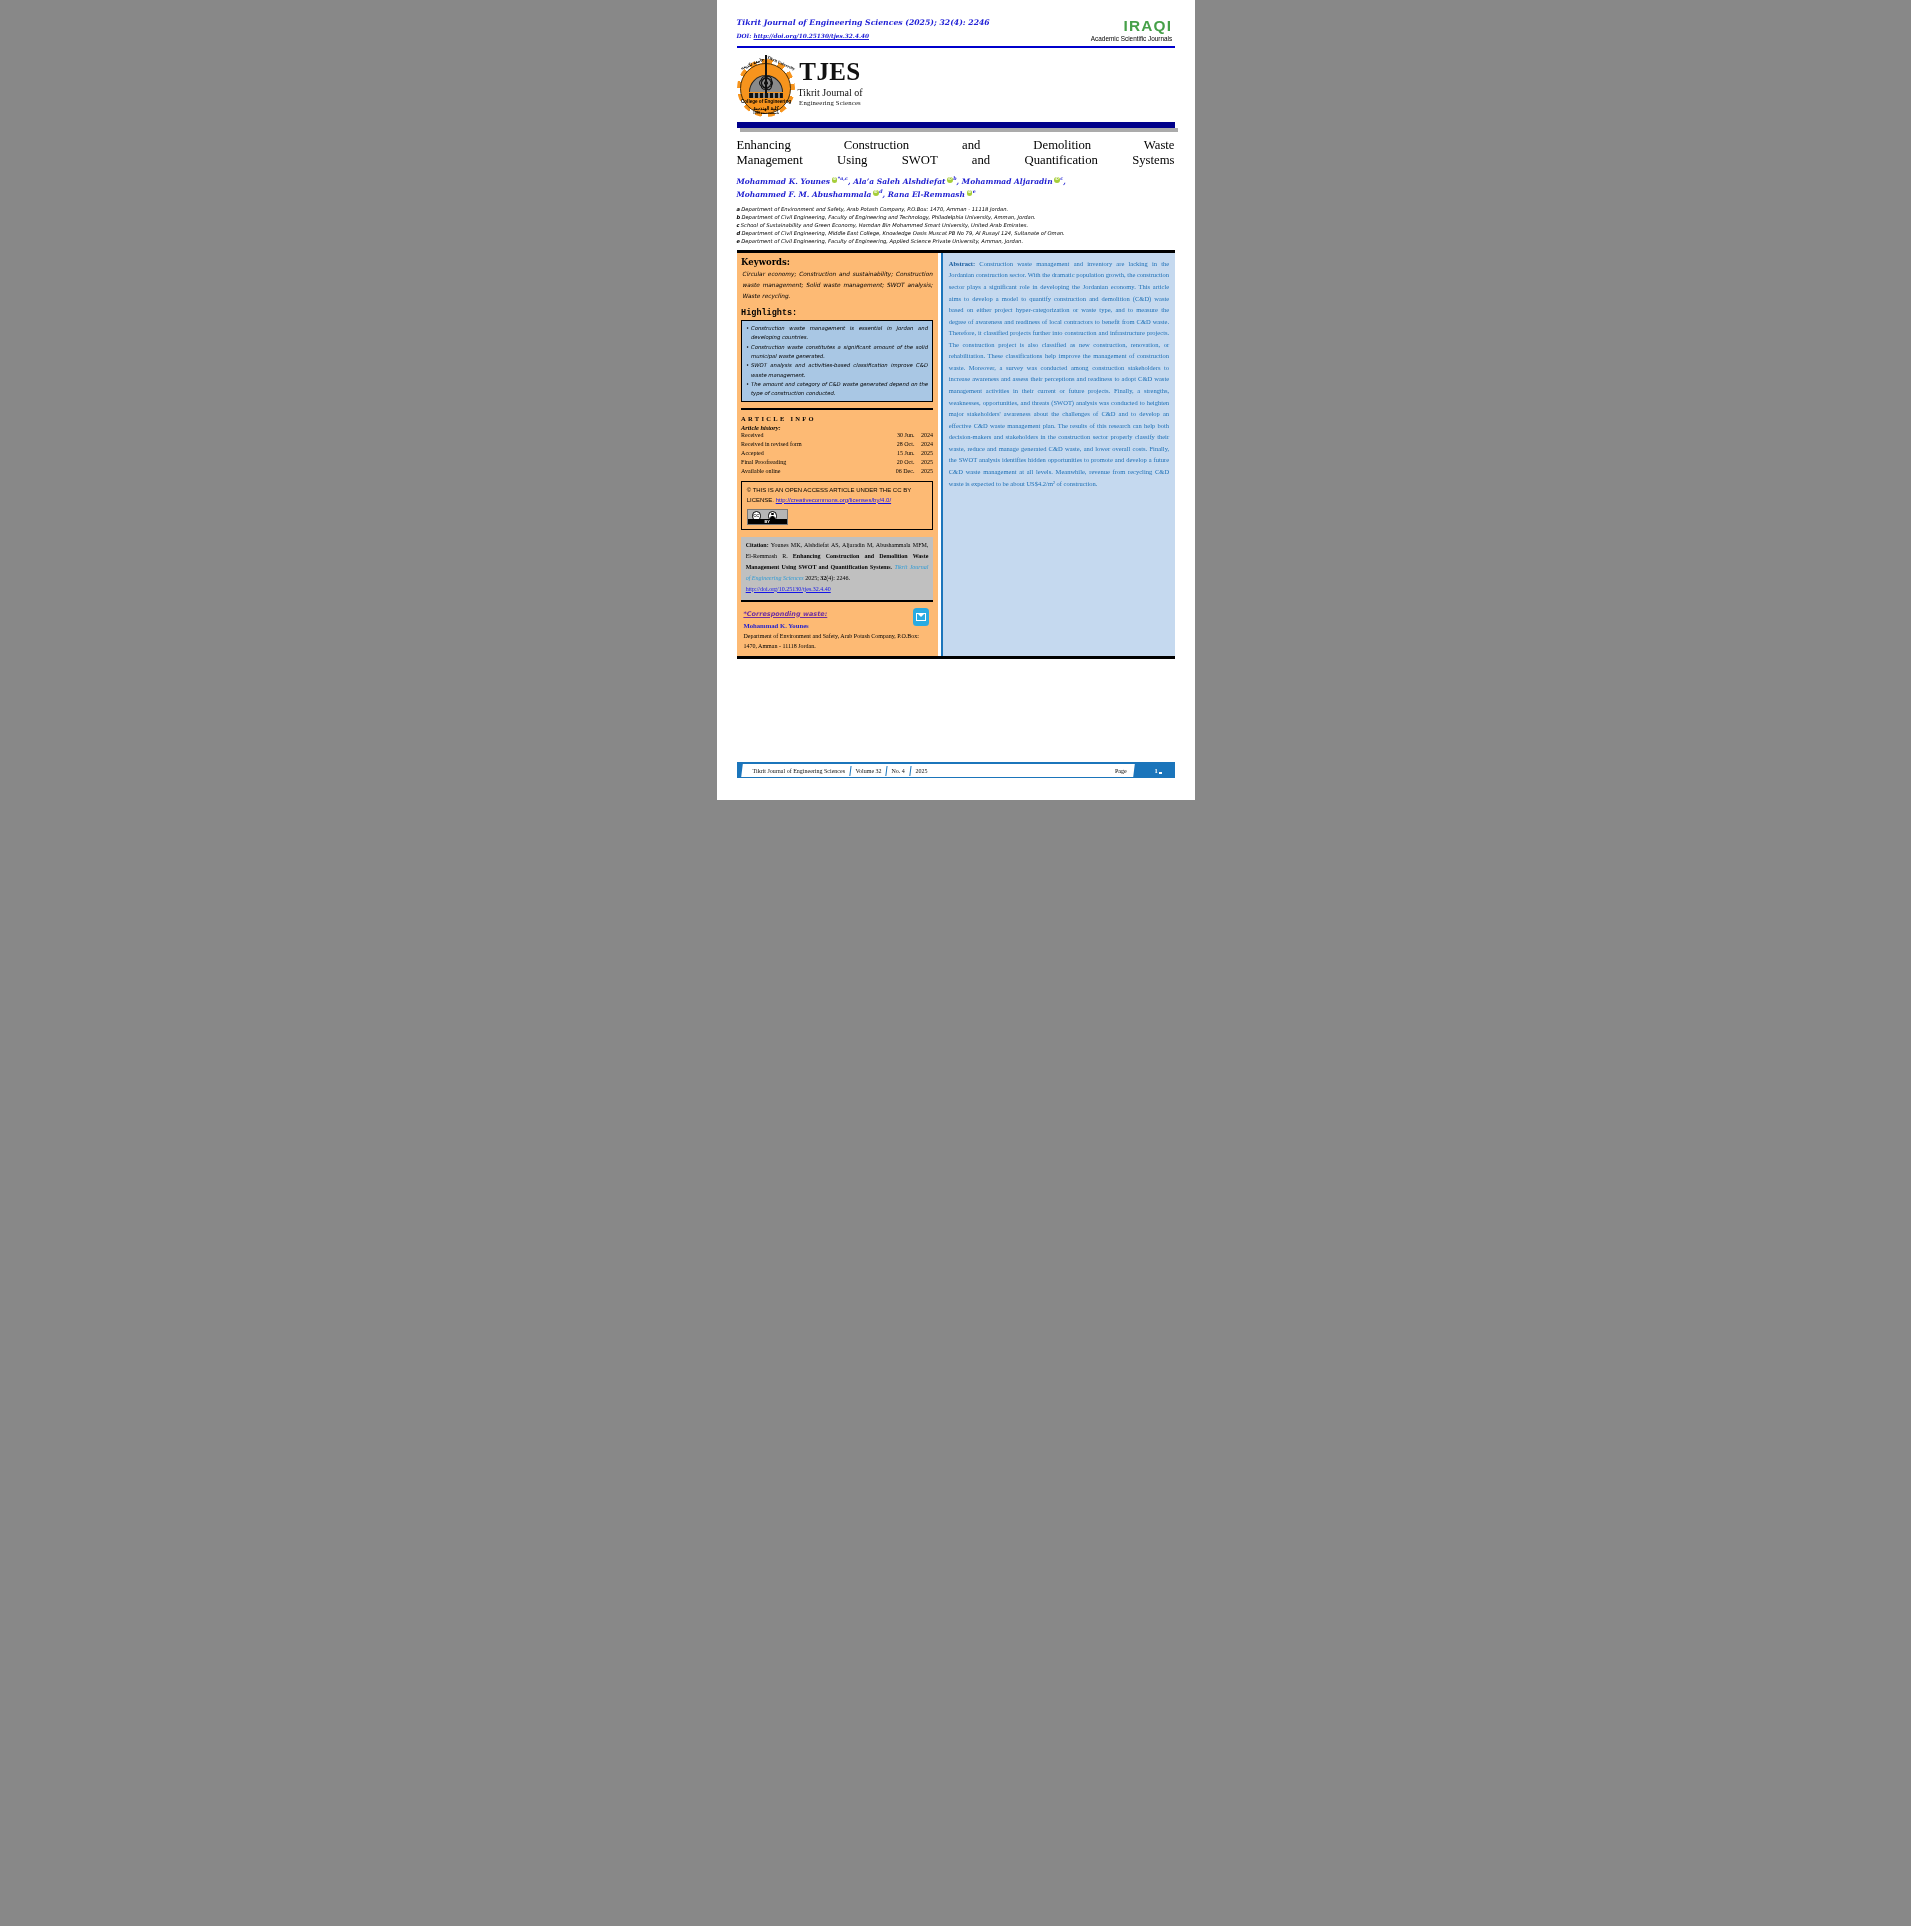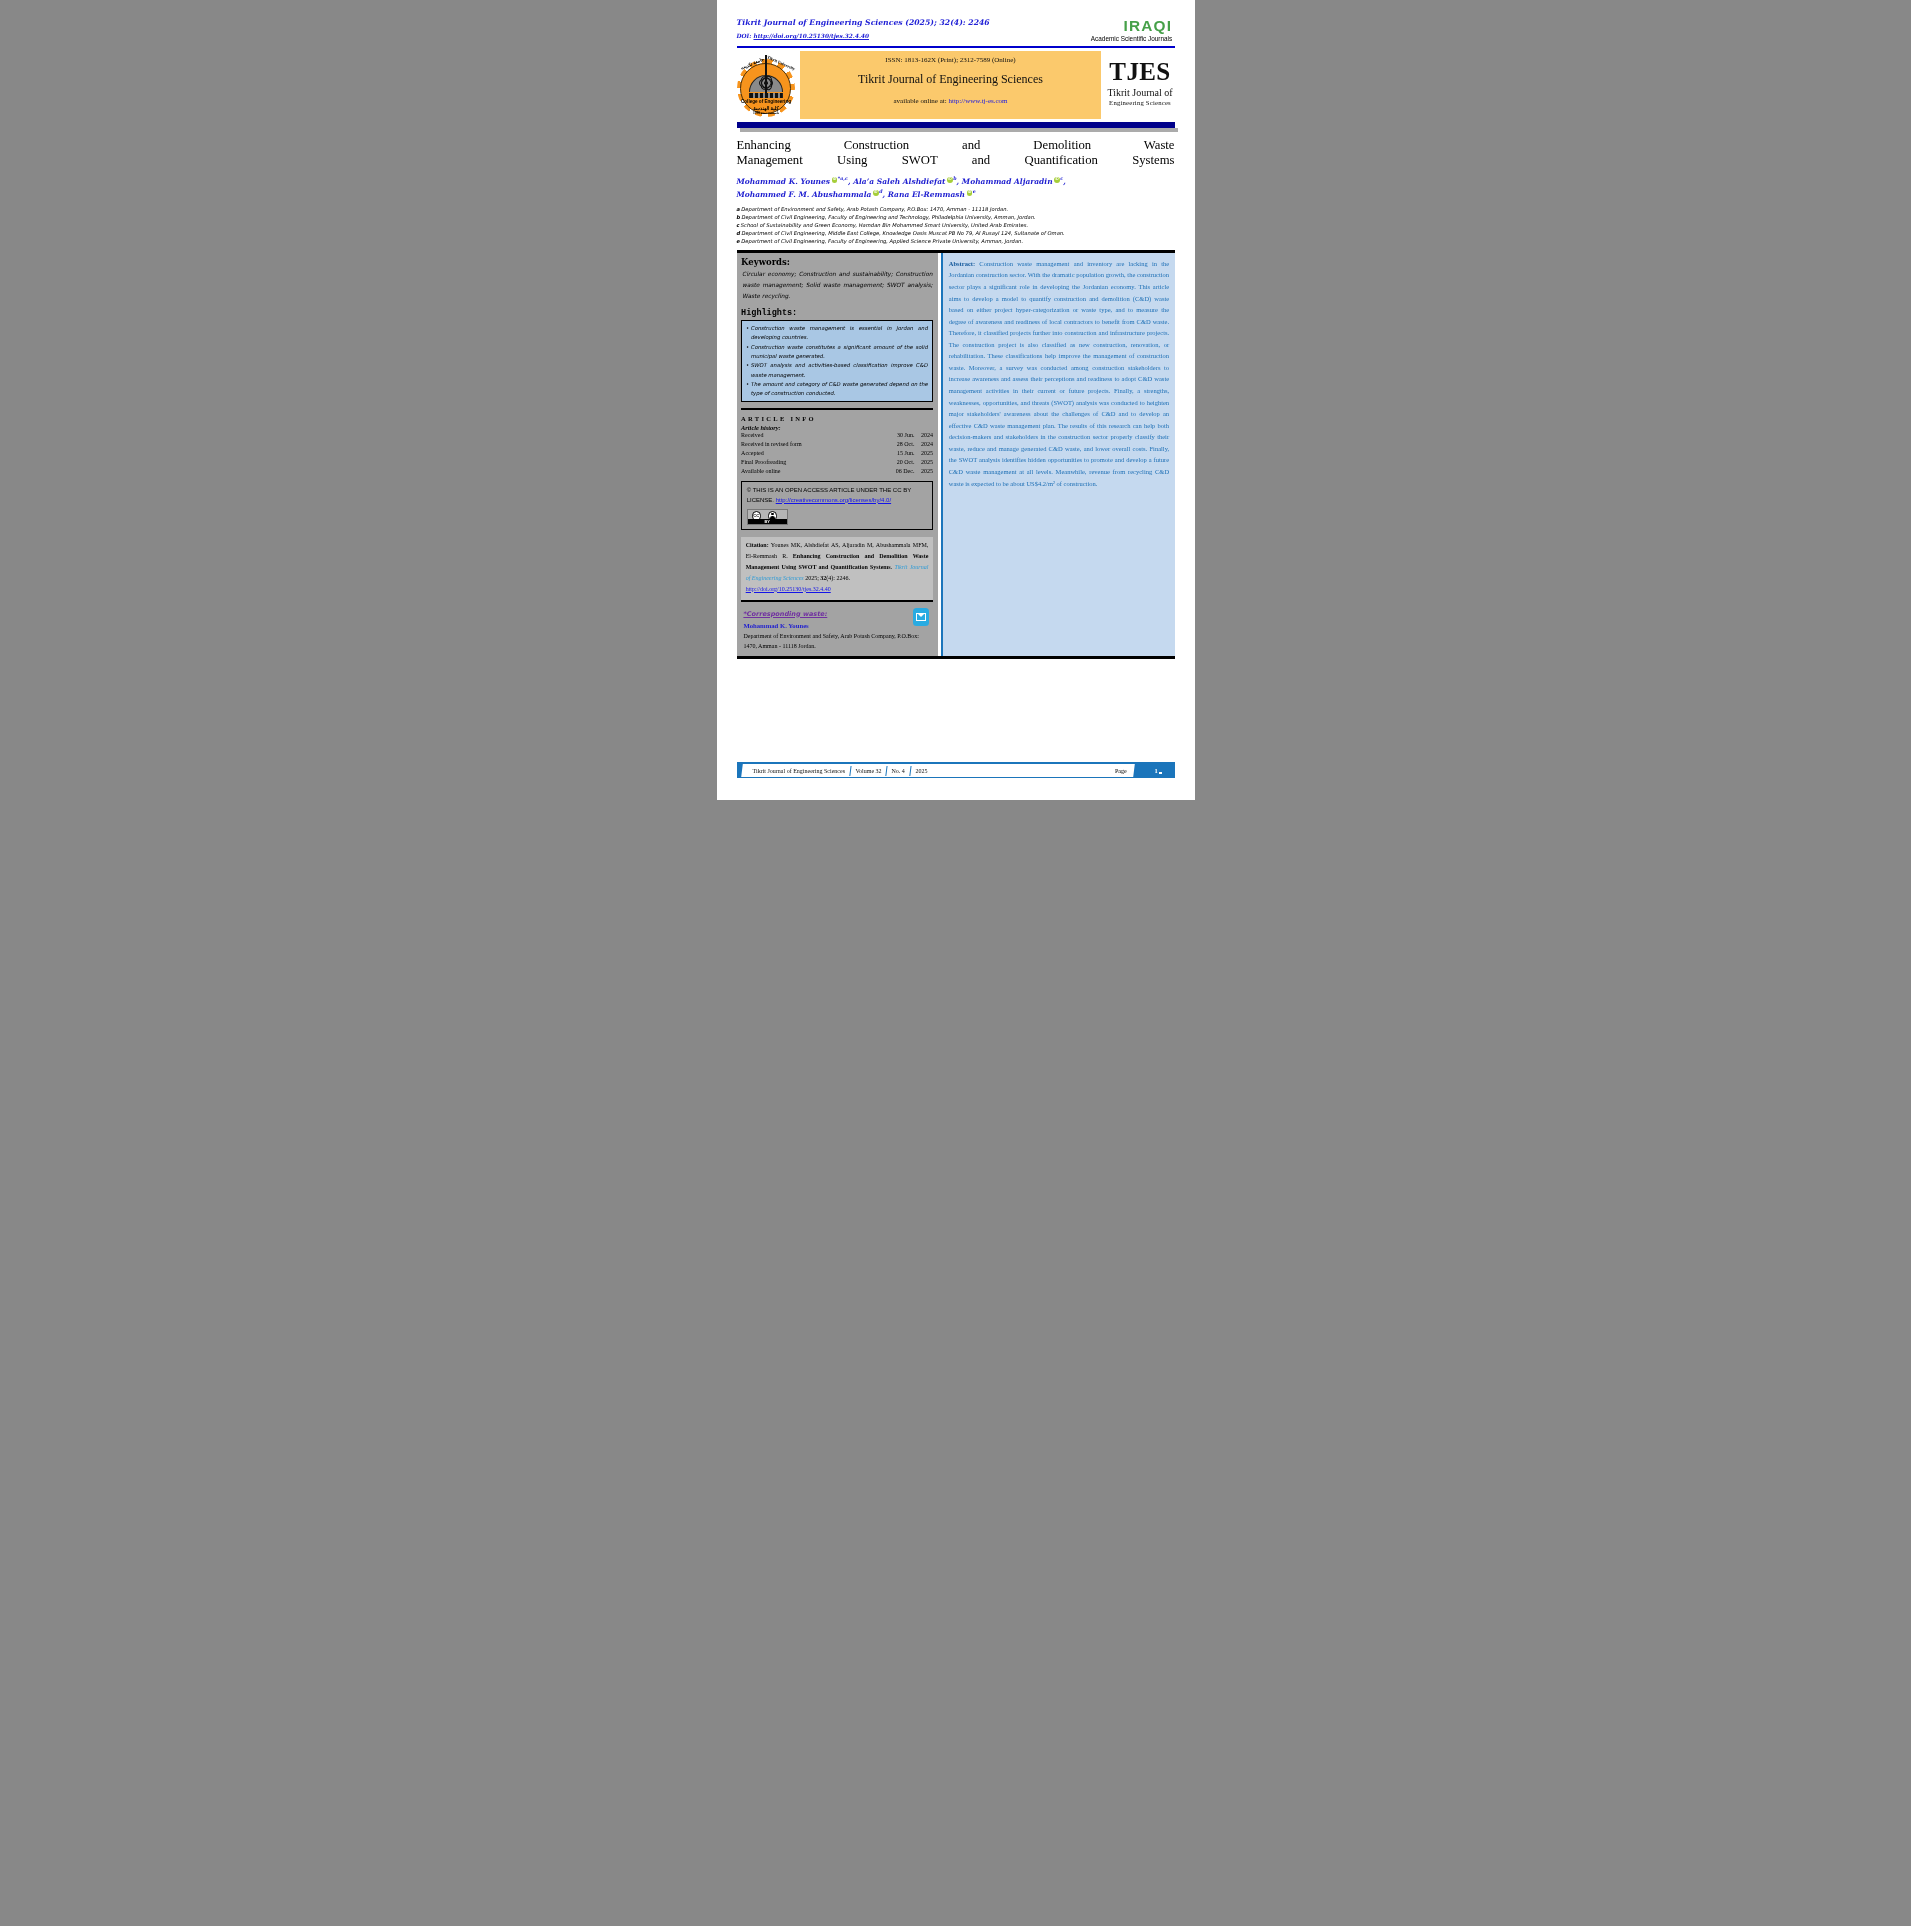--- a/index.html
+++ b/index.html
@@ -68,21 +68,21 @@
            font-family:"Liberation Sans", sans-serif; vertical-align:super; margin:0 0.4px 0 1.5px; cursor:pointer; }
 
   .affils { margin-top:3.9px; font-style:italic; font-size:5.2px; line-height:1.55; color:#000;
             font-family:"DejaVu Sans", sans-serif; }
   .affils b { font-weight:700; margin-right:1.2px; }
 
   .rule-black { height:3.5px; background:#000; margin-top:4.6px; }
 
   
   .columns { display:flex; border-bottom:3.5px solid #000; }
-  .left-col { width:201px; flex:none; background:#a3a3a3; padding:3.9px 4.6px 5.4px; }
+  .left-col { width:201px; flex:none; background:#fdba74; padding:3.9px 4.6px 5.4px; }
   .col-gap { width:3.9px; flex:none; background:#fff; }
   .right-col { flex:1; background:#C5D9EF; border-left:2.3px solid #1B75BB; padding:4.6px 5.4px; }
 
   .kw-head { font-size:8.5px; font-weight:700; font-family:"DejaVu Serif", serif; }
   .kw-text { font-style:italic; font-size:5.8px; line-height:1.9; text-align:justify; margin-top:2.3px;
              font-family:"DejaVu Sans", sans-serif; padding-left:1.5px; }
   .hl-head { font-size:8.5px; font-weight:700; margin-top:5.4px; font-family:Liberation Mono, monospace; }
   .hl-box { background:#A9C7E4; border:1px solid #000; margin-top:2.3px; padding:3.1px 3.9px; }
   .hl-item { display:flex; font-style:italic; font-size:5.3px; line-height:1.75; font-family:"DejaVu Sans", sans-serif; }
   .hl-item .bullet { flex:none; width:5px; }
@@ -173,25 +173,20 @@
           <i></i>
           <i></i>
           <b></b>
         </div>
       <div class="logo-ar-top">جامعة تكريت</div>
       <div class="logo-en-top">Tikrit University</div>
       <div class="logo-college">College of Engineering</div>
       <div class="logo-college-ar">كلية الهندسة</div>
       <div class="logo-founded">تأسست سنة 1998</div>
     </div>
-    <div class="orange-box">
-      <div class="issn">ISSN: 1813-162X (Print); 2312-7589 (Online)</div>
-      <div class="banner-title">Tikrit Journal of Engineering Sciences</div>
-      <div class="avail"><span>available online at: </span><a>http://www.tj-es.com</a></div>
-    </div>
     <div class="tjes-box">
       <div class="tjes-acronym">TJES</div>
       <div class="tjes-l1">Tikrit Journal of</div>
       <div class="tjes-l2">Engineering Sciences</div>
     </div>
   </div>
 
   <div class="navy-bar"></div>
   <div class="gray-bar"></div>
 

